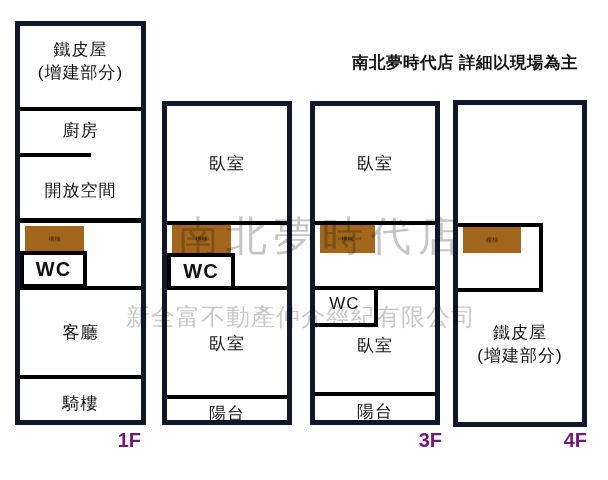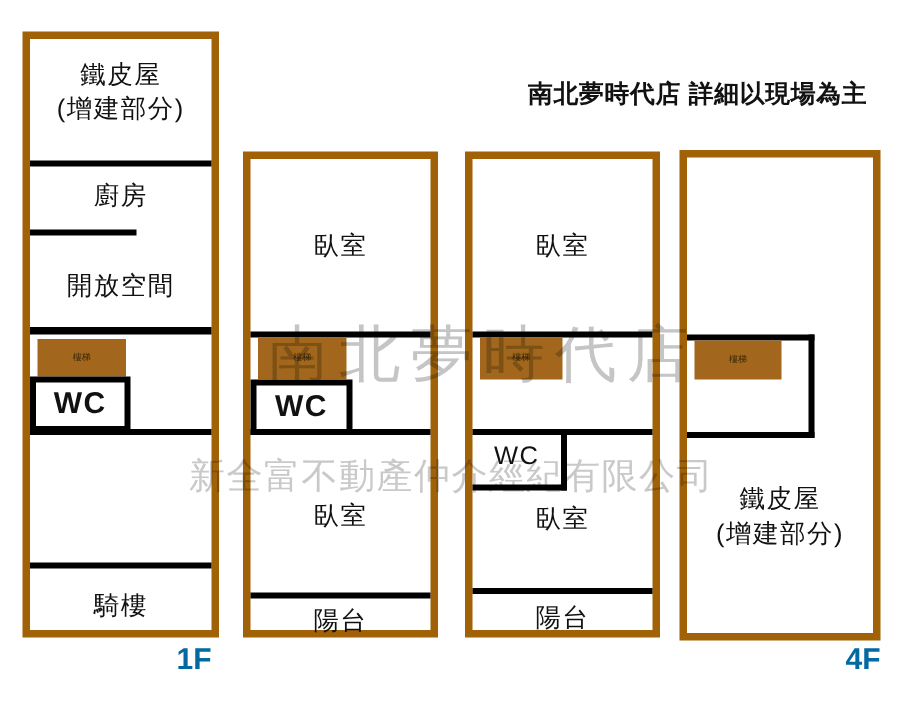--- a/index.html
+++ b/index.html
@@ -1,40 +1,40 @@
 <!DOCTYPE html>
 <html><head>
 <meta charset="utf-8">
 <style>
   html,body{margin:0;padding:0;background:#ffffff;}
   #canvas{
     position:relative;width:608px;height:480px;background:#ffffff;overflow:hidden;
     font-family:"Liberation Sans",sans-serif;color:#111;
   }
   .floor{
-    position:absolute;border:5px solid #a16207;box-sizing:border-box;background:#fff;
+    position:absolute;border:5px solid #0f172a;box-sizing:border-box;background:#fff;
   }
   .wall{position:absolute;background:#000;}
   .room-label{
     position:absolute;left:0;right:0;text-align:center;
     font-size:17px;font-weight:500;letter-spacing:1px;color:#111;line-height:19px;
   }
   .two-line div{line-height:23px;}
   .stairs{
     position:absolute;background:#a2671c;display:flex;align-items:center;justify-content:center;
   }
   .stairs span{font-size:6px;color:#3d2708;letter-spacing:0;line-height:6px;}
   .wc-box{
     position:absolute;border:4px solid #000;box-sizing:border-box;background:#fff;
     display:flex;align-items:center;justify-content:center;
   }
   .wc-box span{font-size:20px;font-weight:600;letter-spacing:1px;}
   .floor-label{
     position:absolute;height:20px;text-align:right;
-    font-size:20px;font-weight:600;color:#0369a1;
+    font-size:20px;font-weight:600;color:#701a75;
   }
   .disclaimer{
     position:absolute;left:352px;top:52px;width:250px;
     font-size:16.5px;font-weight:600;letter-spacing:0.5px;color:#111;white-space:nowrap;
   }
   .watermark{
     position:absolute;white-space:nowrap;mix-blend-mode:multiply;pointer-events:none;z-index:30;
   }
   .wm-store{
     left:178px;top:209px;font-size:41px;letter-spacing:7px;color:#c5c5c5;
@@ -62,20 +62,21 @@
     <div class="wall" style="top:127px;left:0;width:71px;height:4px;"></div>
     <div class="room-label" style="top:155px;">開放空間</div>
     <div class="wall" style="top:192px;left:0;right:0;height:5px;"></div>
     <div class="stairs" style="left:5px;top:200px;width:59px;height:26px;">
       <span>樓梯</span>
     </div>
     <div class="wc-box" style="left:0;top:225px;width:67px;height:37px;">
       <span>WC</span>
     </div>
     <div class="wall" style="top:260px;left:0;right:0;height:4px;"></div>
+    <div class="room-label" style="top:297px;">客廳</div>
     <div class="wall" style="top:349px;left:0;right:0;height:4px;"></div>
     <div class="room-label" style="top:368px;text-align:center;">騎樓</div>
   </div>
   <div class="floor-label" style="left:15px;top:429px;width:126px;">1F</div>
 
   <div class="floor" style="left:162px;top:101px;width:130px;height:324px;">
     <div class="room-label" style="top:48px;">臥室</div>
     <div class="wall" style="top:115px;left:0;right:0;height:4px;"></div>
     <div class="stairs" style="left:5px;top:119px;width:59px;height:28px;">
       <span>樓梯</span>
@@ -96,20 +97,21 @@
       <span>樓梯</span>
     </div>
     <div class="wall" style="top:180px;left:0;right:0;height:4px;"></div>
     <div class="wall" style="top:180px;left:59px;width:4px;height:41px;"></div>
     <div class="wall" style="top:217px;left:0;width:63px;height:4px;"></div>
     <div class="room-label" style="top:188px;left:0;width:59px;right:auto;">WC</div>
     <div class="room-label" style="top:230px;">臥室</div>
     <div class="wall" style="top:286px;left:0;right:0;height:4px;"></div>
     <div class="room-label" style="top:296px;">陽台</div>
   </div>
+  <div class="floor-label" style="left:310px;top:429px;width:132px;">3F</div>
 
   <div class="floor" style="left:453px;top:100px;width:134px;height:327px;">
     <div class="wall" style="top:118px;left:0;width:85px;height:4px;"></div>
     <div class="wall" style="top:118px;left:81px;width:4px;height:69px;"></div>
     <div class="wall" style="top:183px;left:0;width:85px;height:4px;"></div>
     <div class="stairs" style="left:5px;top:122px;width:58px;height:26px;">
       <span>樓梯</span>
     </div>
     <div class="room-label two-line" style="top:216px;">
       <div>鐵皮屋</div>

